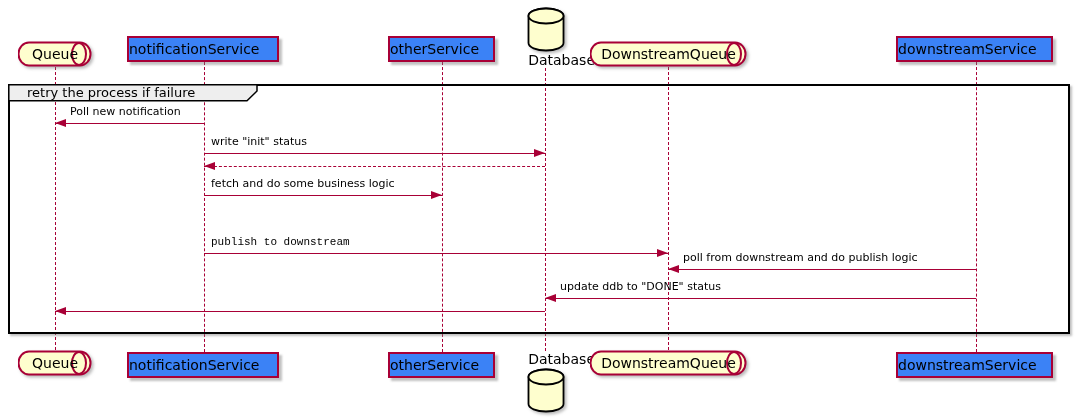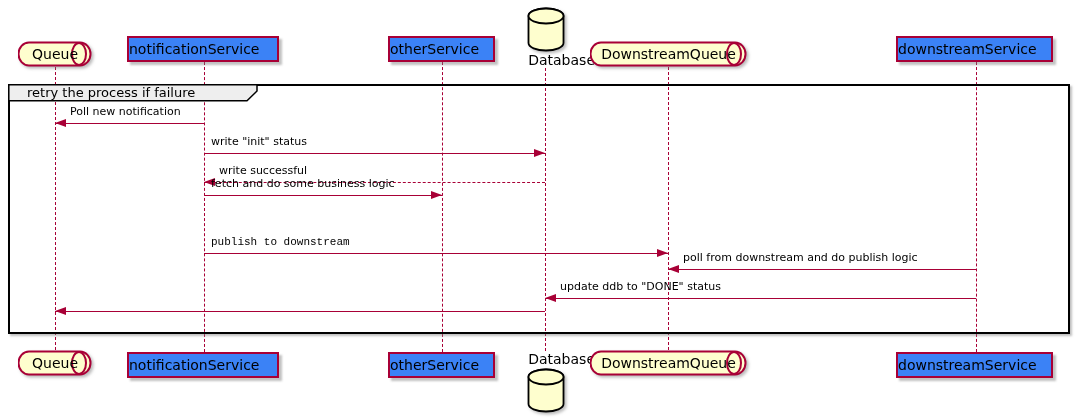--- a/index.html
+++ b/index.html
@@ -71,21 +71,20 @@
 
   <div class="msg" style="left:204px;top:134px;width:341px;">
     <div class="msg-label">write "init" status</div>
     <div class="msg-line">
       <div class="aline"></div>
       <div class="head head-right"></div>
     </div>
   </div>
 
   <div class="msg" style="left:204px;top:163px;width:341px;">
-    <div class="msg-label pad15">write successful</div>
     <div class="msg-line">
       <div class="aline dashed"></div>
       <div class="head head-left"></div>
     </div>
   </div>
 
   <div class="msg" style="left:204px;top:176px;width:238px;">
     <div class="msg-label">fetch and do some business logic</div>
     <div class="msg-line">
       <div class="aline"></div>

